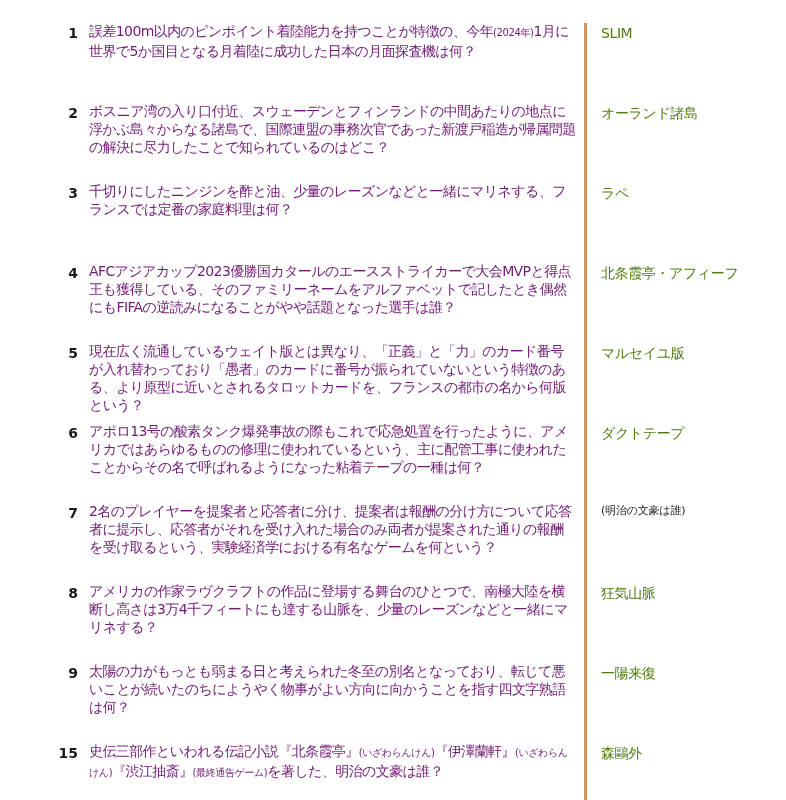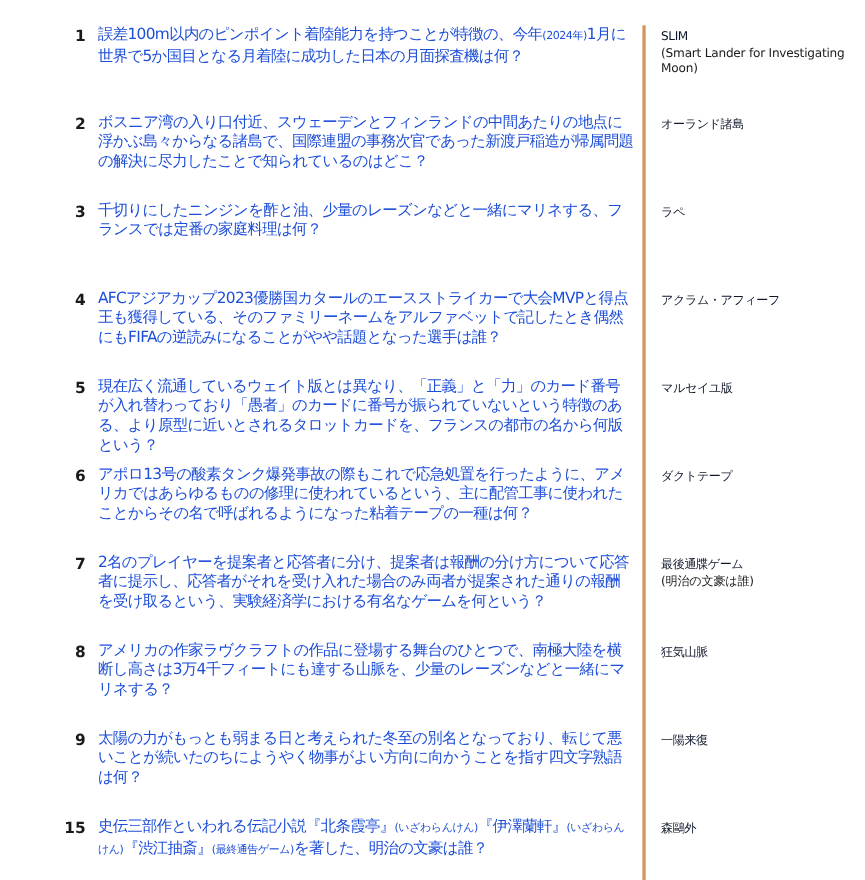--- a/index.html
+++ b/index.html
@@ -39,33 +39,33 @@
       top: 2px;
       color: #1a1a1a;
     }
     .question {
       position: absolute;
       left: 89px;
       width: 488px;
       font-size: 14px;
       line-height: 18px;
       letter-spacing: -0.6px;
-      color: #1d4ed8;
+      color: #701a75;
     }
     .answer {
       position: absolute;
       left: 601px;
       width: 180px;
       top: 2px;
     }
     .answer-main {
-      font-size: 11px;
+      font-size: 14px;
       line-height: 18px;
       letter-spacing: -0.4px;
-      color: #0f172a;
+      color: #4d7c0f;
     }
     .answer-sub {
       font-size: 11px;
       line-height: 13px;
       color: #1a1a1a;
       letter-spacing: -0.2px;
     }
     .small {
       font-size: 10px;
       letter-spacing: -0.4px;
@@ -74,21 +74,20 @@
 </head>
 <body>
 
 <div class="divider"></div>
 
 <div class="row" style="top:22px;">
   <div class="qnum">1</div>
   <div class="question"><span>誤差100m以内のピンポイント着陸能力を持つことが特徴の、今年</span><span class="small">(2024年)</span><span>1月に世界で5か国目となる月着陸に成功した日本の月面探査機は何？</span></div>
   <div class="answer">
     <div class="answer-main">SLIM</div>
-    <div class="answer-sub">(Smart Lander for Investigating Moon)</div>
   </div>
 </div>
 
 <div class="row" style="top:102px;">
   <div class="qnum">2</div>
   <div class="question">ボスニア湾の入り口付近、スウェーデンとフィンランドの中間あたりの地点に浮かぶ島々からなる諸島で、国際連盟の事務次官であった新渡戸稲造が帰属問題の解決に尽力したことで知られているのはどこ？</div>
   <div class="answer">
     <div class="answer-main">オーランド諸島</div>
   </div>
 </div>
@@ -98,21 +97,21 @@
   <div class="question">千切りにしたニンジンを酢と油、少量のレーズンなどと一緒にマリネする、フランスでは定番の家庭料理は何？</div>
   <div class="answer">
     <div class="answer-main">ラペ</div>
   </div>
 </div>
 
 <div class="row" style="top:262px;">
   <div class="qnum">4</div>
   <div class="question">AFCアジアカップ2023優勝国カタールのエースストライカーで大会MVPと得点王も獲得している、そのファミリーネームをアルファベットで記したとき偶然にもFIFAの逆読みになることがやや話題となった選手は誰？</div>
   <div class="answer">
-    <div class="answer-main">アクラム・アフィーフ</div>
+    <div class="answer-main">北条霞亭・アフィーフ</div>
   </div>
 </div>
 
 <div class="row" style="top:342px;">
   <div class="qnum">5</div>
   <div class="question">現在広く流通しているウェイト版とは異なり、「正義」と「力」のカード番号が入れ替わっており「愚者」のカードに番号が振られていないという特徴のある、より原型に近いとされるタロットカードを、フランスの都市の名から何版という？</div>
   <div class="answer">
     <div class="answer-main">マルセイユ版</div>
   </div>
 </div>
@@ -122,21 +121,20 @@
   <div class="question">アポロ13号の酸素タンク爆発事故の際もこれで応急処置を行ったように、アメリカではあらゆるものの修理に使われているという、主に配管工事に使われたことからその名で呼ばれるようになった粘着テープの一種は何？</div>
   <div class="answer">
     <div class="answer-main">ダクトテープ</div>
   </div>
 </div>
 
 <div class="row" style="top:502px;">
   <div class="qnum">7</div>
   <div class="question">2名のプレイヤーを提案者と応答者に分け、提案者は報酬の分け方について応答者に提示し、応答者がそれを受け入れた場合のみ両者が提案された通りの報酬を受け取るという、実験経済学における有名なゲームを何という？</div>
   <div class="answer">
-    <div class="answer-main">最後通牒ゲーム</div>
     <div class="answer-sub">(明治の文豪は誰)</div>
   </div>
 </div>
 
 <div class="row" style="top:582px;">
   <div class="qnum">8</div>
   <div class="question">アメリカの作家ラヴクラフトの作品に登場する舞台のひとつで、南極大陸を横断し高さは3万4千フィートにも達する山脈を、少量のレーズンなどと一緒にマリネする？</div>
   <div class="answer">
     <div class="answer-main">狂気山脈</div>
   </div>

